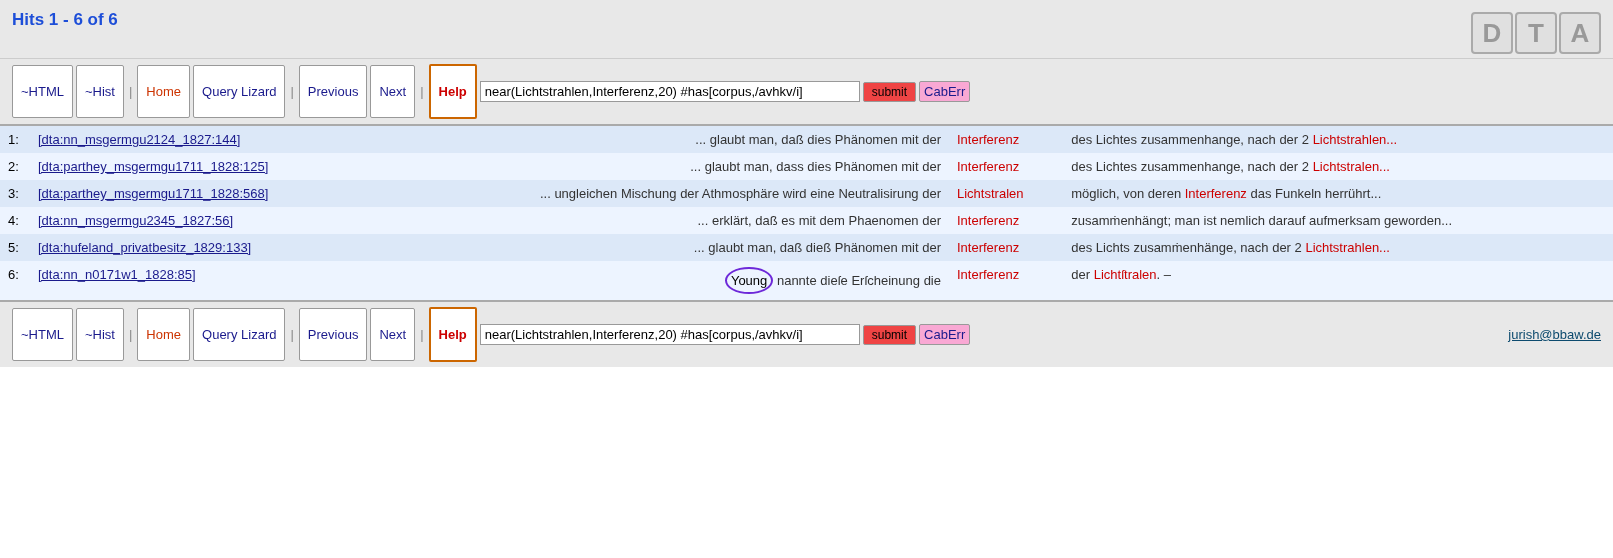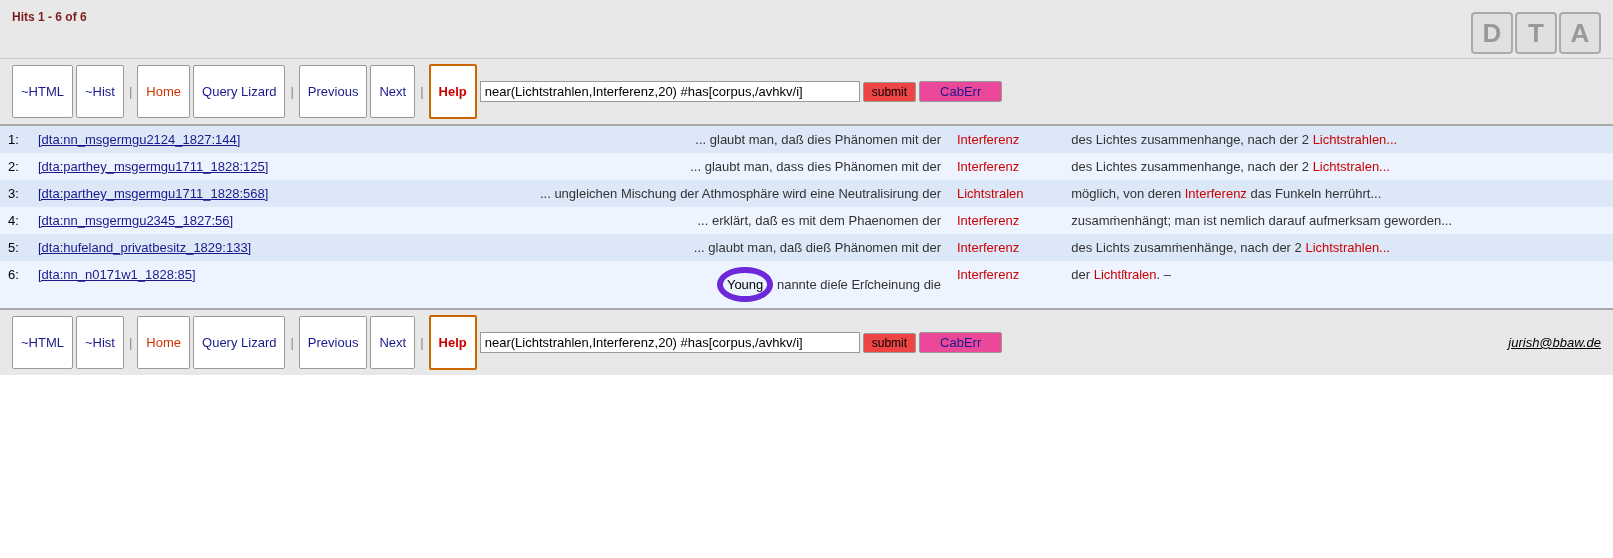--- a/index.html
+++ b/index.html
@@ -24,23 +24,23 @@
       display: flex;
       align-items: flex-start;
       justify-content: space-between;
     }
     .header-left h1 {
       font-size: 26px;
       font-weight: bold;
       color: #1a1a8c;
     }
     .header-left h2 {
-      font-size: 12px;
-      font-weight: bold;
-      color: #7f1d1d;
+      font-size: 17px;
+      font-weight: bold;
+      color: #1d4ed8;
       margin-top: 2px;
     }
     .dta-logo {
       display: flex;
       gap: 2px;
       margin-top: 4px;
     }
     .dta-logo-cell {
       width: 42px;
       height: 42px;
@@ -99,23 +99,23 @@
     }
     .toolbar-submit {
       border: 1px solid #999;
       background: #ef4444;
       padding: 2px 8px;
       cursor: pointer;
       font-size: 12px;
       border-radius: 2px;
     }
     .caberr-btn {
-      padding: 2px 20px;
-      border: 1px solid #999;
-      background: #ec4899;
+      padding: 2px 4px;
+      border: 1px solid #999;
+      background: #f9a8d4;
       cursor: pointer;
       font-size: 13px;
       color: #1a1a8c;
       border-radius: 2px;
     }
 
     
     .results-table {
       width: 100%;
       border-collapse: collapse;
@@ -161,41 +161,40 @@
       vertical-align: middle;
     }
     .highlight-red {
       color: #cc0000;
       margin-top: 16px;
     }
 
     
     .young-circle {
       display: inline-block;
-      border: 6px solid #6d28d9;
+      border: 2px solid #6d28d9;
       border-radius: 50%;
       padding: 4px 4px;
       color: #000;
     }
 
     
     .bottom-toolbar {
       background: #e8e8e8;
       padding: 5px 12px;
       border-top: 2px solid #aaa;
       display: flex;
       align-items: center;
       gap: 3px;
       flex-wrap: wrap;
     }
     .bottom-right-email {
       margin-left: auto;
-      color: #000000;
+      color: #0c4a6e;
       text-decoration: underline;
-      font-style: italic;
       font-size: 13px;
     }
   </style>
 </head>
 <body>
 
 <div class="outer-wrapper">
 
   <div class="header-area">
     <div class="header-left">

